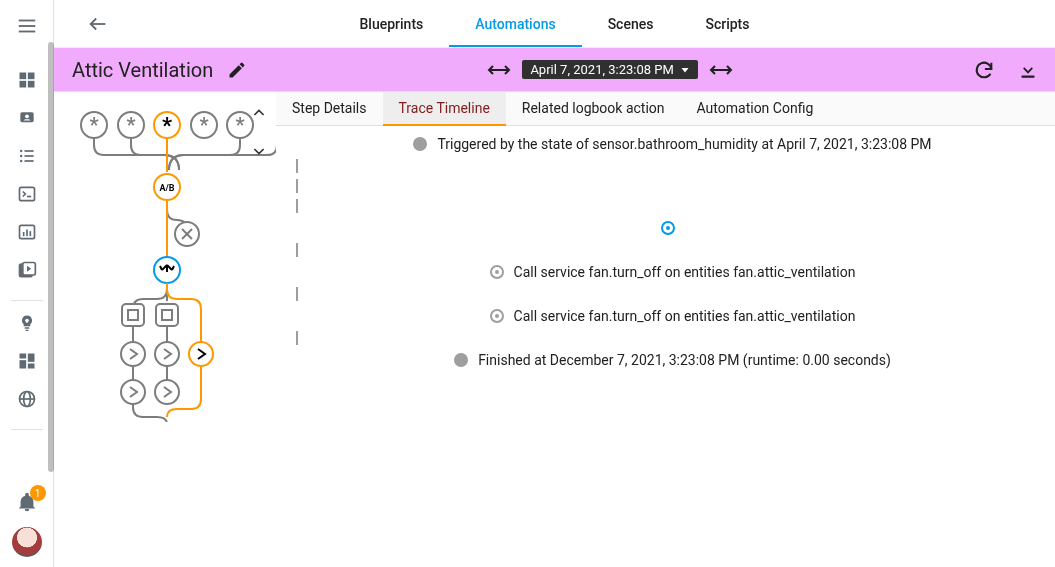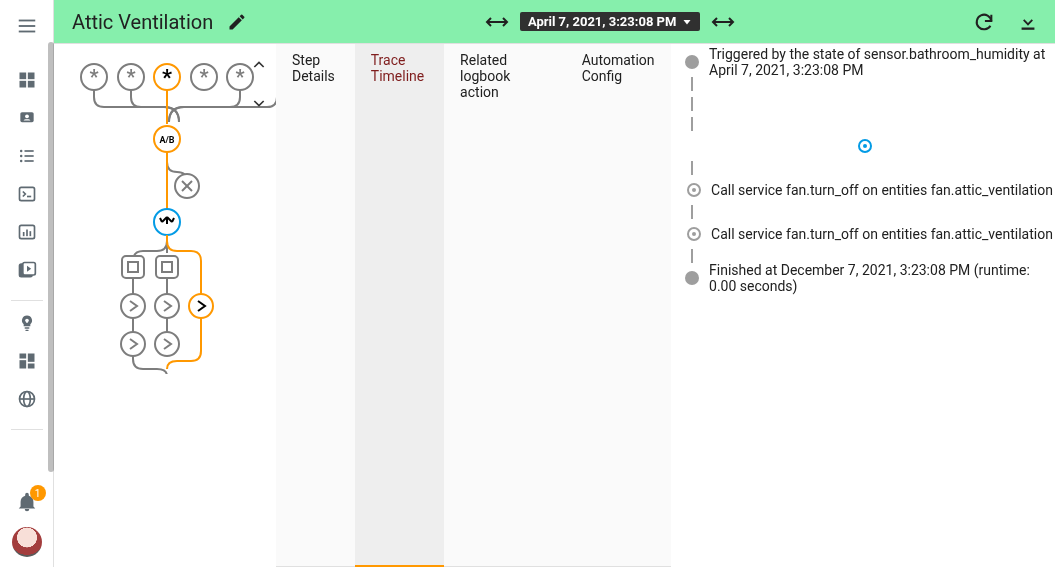--- a/index.html
+++ b/index.html
@@ -17,36 +17,36 @@
   .scroll-overlay { position:absolute; left:48px; top:42px; width:6px; height:430px; border-radius:3px; background:rgba(0,0,0,0.25); pointer-events:none; }
   
   .main { flex:1; display:flex; flex-direction:column; height:100%; }
   .top-tabs-row { height:48px; display:flex; align-items:center; position:relative; border-bottom:1px solid #ececec; }
   .back-btn { width:40px; height:40px; margin-left:24px; display:flex; align-items:center; justify-content:center; color:#5f6a72; cursor:pointer; }
   .top-tabs { position:absolute; left:50%; transform:translateX(-50%); display:flex; gap:0; height:100%; }
   .top-tab { padding:0 26px; display:flex; align-items:center; font-size:14px; font-weight:500; color:#212121; cursor:pointer; position:relative; }
   .top-tab.active { color:#039be5; }
   .top-tab.active::after { content:""; position:absolute; left:0; right:0; bottom:0; height:2px; background:#039be5; }
   
-  .trace-header { background:#86efac; border-bottom:1px solid #e0e0e0; height:44px; display:flex; align-items:center; padding:0 16px; }
+  .trace-header { background:#f0abfc; border-bottom:1px solid #e0e0e0; height:44px; display:flex; align-items:center; padding:0 16px; }
   .title { font-size:20px; font-weight:400; margin-left:2px; }
   .pencil { margin-left:14px; color:#212121; cursor:pointer; }
-  .trace-center { flex:1; display:flex; align-items:center; justify-content:center; gap:10px;font-weight:bold; }
+  .trace-center { flex:1; display:flex; align-items:center; justify-content:center; gap:10px; }
   .arrow-h { color:#212121; display:flex; align-items:center; }
   .trace-chip { background:#303030; color:#fff; border-radius:2px; padding:2px 8px; font-size:13px; display:flex; align-items:center; gap:6px; cursor:pointer; }
   .trace-chip svg { flex:0 0 auto; }
   .trace-right { display:flex; align-items:center; gap:22px; }
   .icon-btn { color:#212121; cursor:pointer; display:flex; }
   
   .body { flex:1; display:flex; overflow:hidden; }
   .graph-pane { width:222px; flex:0 0 222px; position:relative; background:#fff; }
   .graph-nav { position:absolute; right:6px; top:10px; display:flex; flex-direction:column; gap:16px; }
   .graph-nav .chev { width:22px; height:22px; color:#333; cursor:pointer; display:flex; align-items:center; justify-content:center; }
   
-  .details { flex:1; display:flex; flex-direction:row; }
+  .details { flex:1; display:flex; flex-direction:column; }
   .sub-tabs { display:flex; background:#fafafa; border-bottom:1px solid #e0e0e0; }
   .sub-tab { padding:8px 16px; font-size:14px; cursor:pointer; background:transparent; }
   .sub-tab.active { background:#eeeeee; border-bottom:2px solid #ff9800; color:#7f1d1d; margin-bottom:-1px; }
   .timeline { padding:6px 0 0 14px; font-size:14px; color:#212121; }
   .step { display:flex; align-items:center; height:24px;justify-content:center; }
   .dot { width:14px; height:14px; border-radius:50%; margin-right:10px; flex:0 0 14px; display:flex; align-items:center; justify-content:center; }
   .dot.solid { background:#9e9e9e; }
   .dot.ring { border:2px solid #9e9e9e; background:#fff; position:relative; }
   .dot.ring::after { content:""; width:4px; height:4px; border-radius:50%; background:#9e9e9e; }
   .dot.ring.blue { border-color:#039be5; }
@@ -147,20 +147,34 @@
         <svg width="22" height="22" viewBox="0 0 24 24" fill="currentColor">
             <path d="M12 22a2.5 2.5 0 0 0 2.5-2.5h-5A2.5 2.5 0 0 0 12 22zM19 17v-5a7 7 0 0 0-5-6.7V4a2 2 0 0 0-4 0v1.3A7 7 0 0 0 5 12v5l-2 2h18z"></path>
           </svg>
         <span class="badge">1</span>
       </div>
       <div class="avatar"></div>
     </div>
   </aside>
 
   <main class="main">
+    <div class="top-tabs-row">
+      <div class="back-btn">
+        <svg width="22" height="22" viewBox="0 0 24 24" fill="none" stroke="currentColor" stroke-width="2">
+            <line x1="20" y1="12" x2="4" y2="12"></line>
+            <polyline points="10 18 4 12 10 6"></polyline>
+          </svg>
+      </div>
+      <nav class="top-tabs">
+        <div class="top-tab">Blueprints</div>
+        <div class="top-tab active">Automations</div>
+        <div class="top-tab">Scenes</div>
+        <div class="top-tab">Scripts</div>
+      </nav>
+    </div>
 
     <div class="trace-header">
       <span class="title">Attic Ventilation</span>
       <span class="pencil icon-btn">
         <svg width="20" height="20" viewBox="0 0 24 24" fill="currentColor">
             <path d="M3 17.25V21h3.75L17.81 9.94l-3.75-3.75L3 17.25zM20.71 7.04a1 1 0 0 0 0-1.41l-2.34-2.34a1 1 0 0 0-1.41 0l-1.83 1.83 3.75 3.75 1.83-1.83z"></path>
           </svg>
       </span>
       <div class="trace-center">
         <span class="arrow-h">

